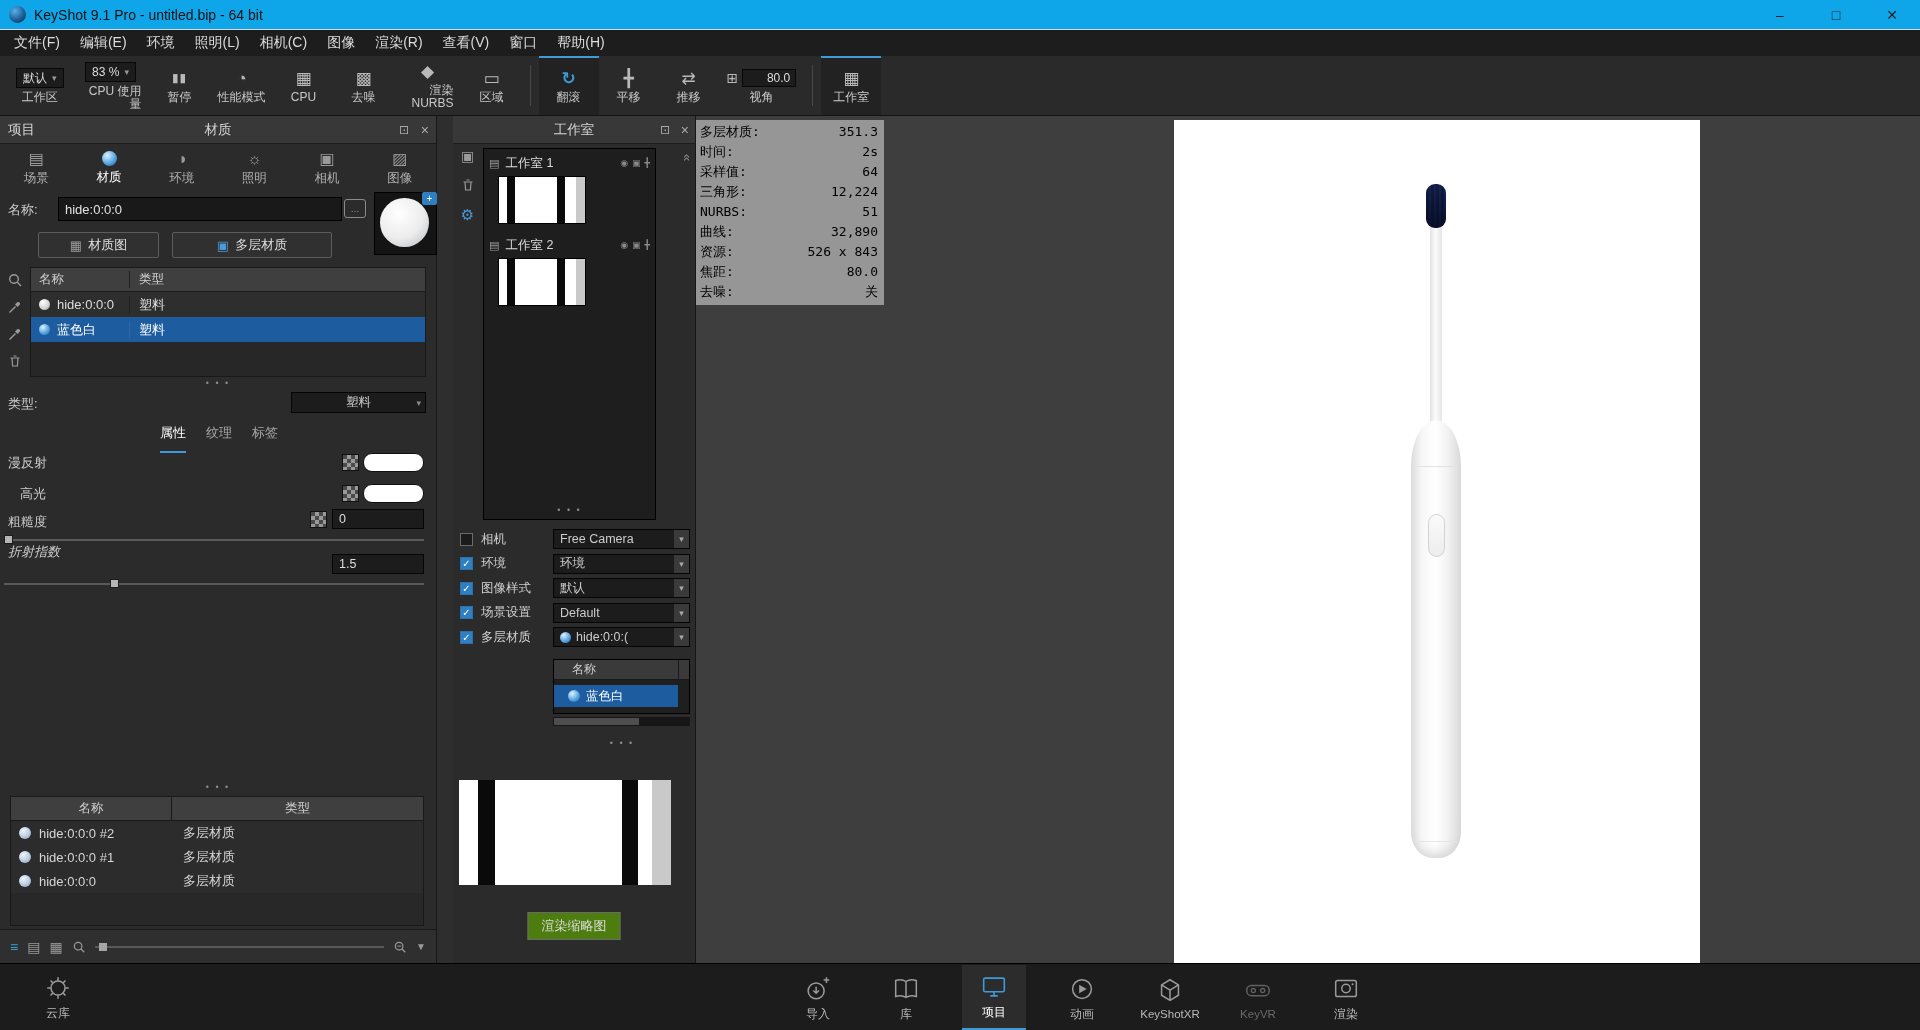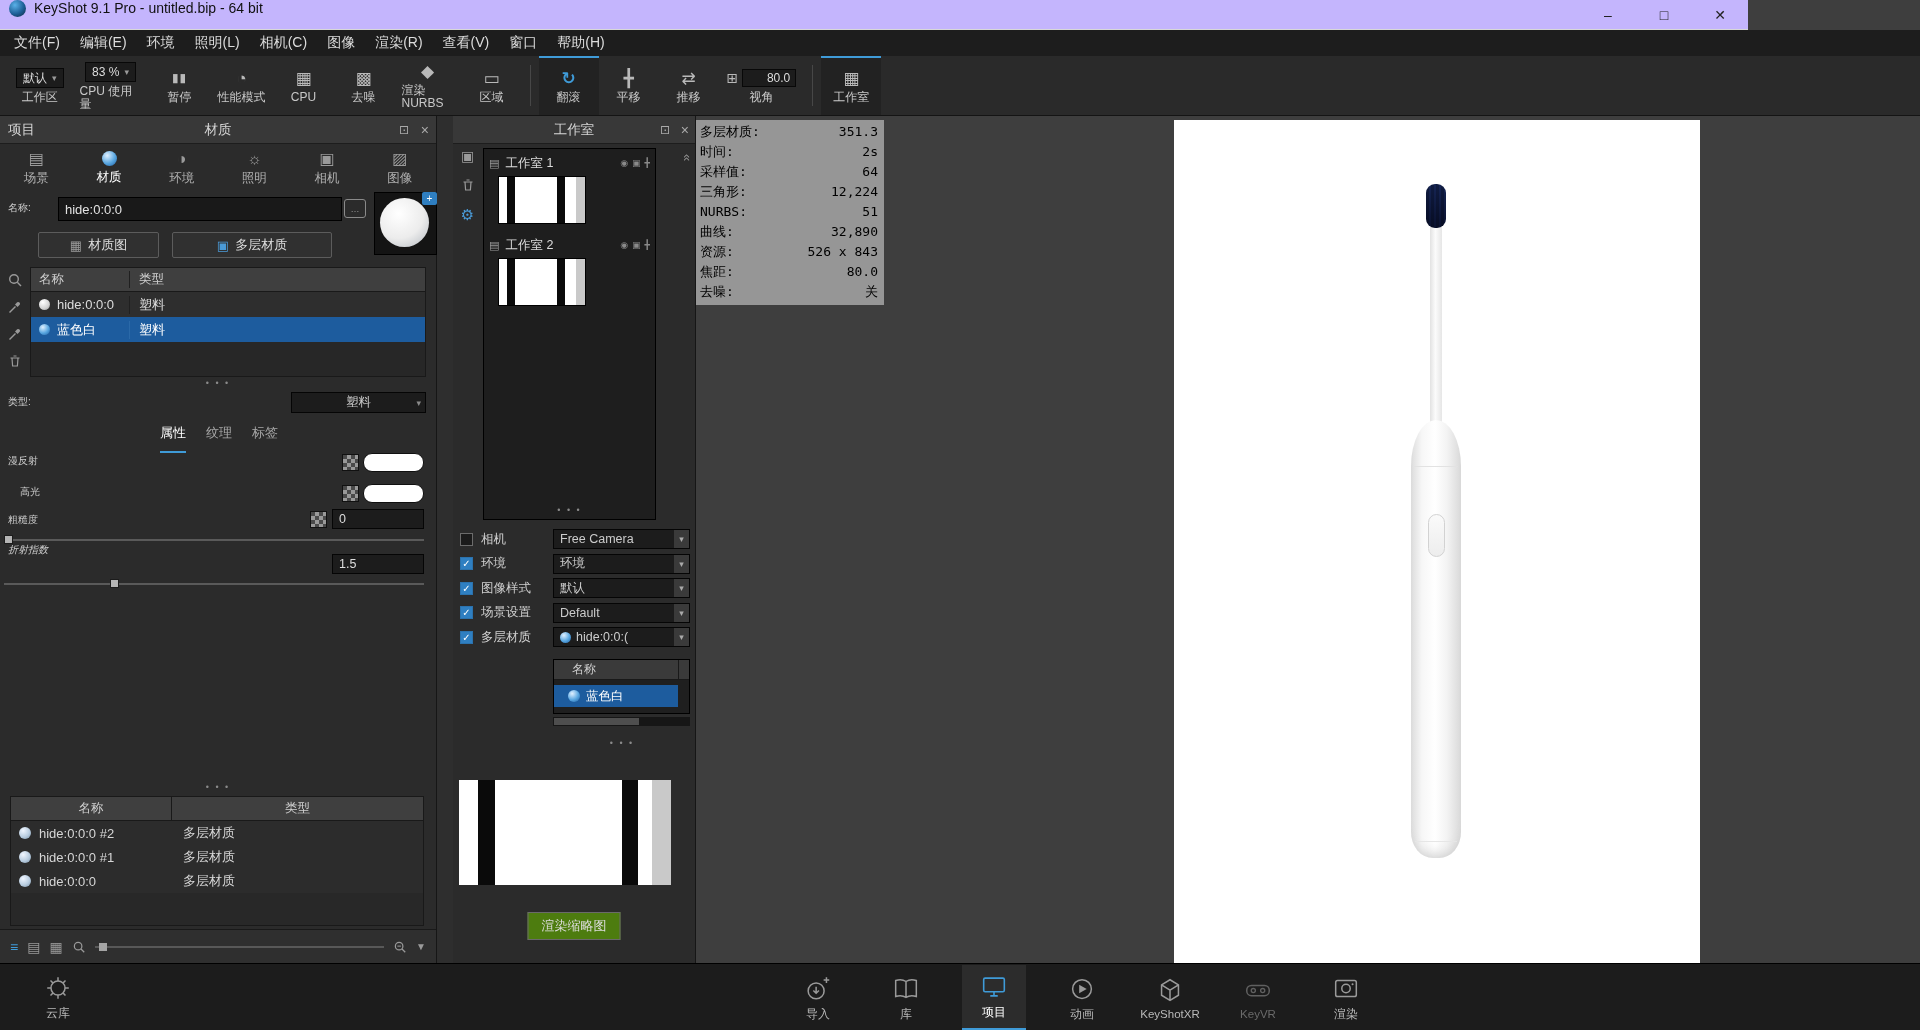--- a/index.html
+++ b/index.html
@@ -1,39 +1,39 @@
 <!DOCTYPE html>
 <html><head>
 <meta charset="utf-8">
 <style>
   html,body{margin:0;padding:0;background:#3e3e3e;}
   .app{position:relative;width:1920px;height:1030px;overflow:hidden;
        font-family:"Liberation Sans","DejaVu Sans",sans-serif;
        -webkit-font-smoothing:antialiased;color:#ccc;}
   
-  .titlebar{position:absolute;left:0;top:0;width:1748px;height:30px;background:#c4b5fd;
-            color:#111;display:flex;font-size:14px;border-bottom:1px solid #d8d8d8;box-sizing:border-box;}
+  .titlebar{position:absolute;left:0;top:0;width:1920px;height:30px;background:#0ea5e9;
+            color:#111;display:flex;align-items:center;font-size:14px;border-bottom:1px solid #d8d8d8;box-sizing:border-box;}
   .ks-logo{width:17px;height:17px;border-radius:50%;margin:0 8px 0 9px;
            background:radial-gradient(circle at 35% 30%,#5ab0e8,#1d5e96 55%,#0d2438);}
   .win-btns{position:absolute;right:0;top:0;height:30px;display:flex;}
   .win-btn{width:56px;height:30px;display:flex;align-items:center;justify-content:center;font-size:14px;color:#222;}
   
   .menubar{position:absolute;left:0;top:30px;width:1920px;height:26px;background:#1d1d1d;
            display:flex;align-items:center;font-size:14px;color:#dcdcdc;padding-left:4px;box-sizing:border-box;}
   .menu-item{padding:0 10px;height:26px;display:flex;align-items:center;}
   
   .toolbar{position:absolute;left:0;top:56px;width:1920px;height:60px;background:#2a2a2a;
            border-bottom:1px solid #141414;display:flex;align-items:stretch;padding-left:8px;box-sizing:border-box;}
   .tb-item{display:flex;flex-direction:column;align-items:center;justify-content:center;gap:3px;
            padding:4px 8px 3px;min-width:44px;color:#c9c9c9;font-size:12px;position:relative;}
   .tb-item.active{background:#222;box-shadow:inset 0 2px 0 #3f9bd8;}
   .ticon{font-size:17px;line-height:19px;height:19px;color:#b9b9b9;}
   .ticon.blue{color:#3f9bd8;font-weight:bold;}
   .ticon.pause{font-size:12px;letter-spacing:1px;}
-  .tb-label{text-align:left;line-height:13px;max-width:62px;}
+  .tb-label{text-align:right;line-height:13px;max-width:62px;}
   .tb-drop{display:flex;align-items:center;gap:5px;background:#1c1c1c;border:1px solid #080808;
            padding:1px 6px;height:16px;font-size:12px;color:#ddd;}
   .dda{font-size:9px;color:#999;}
   .tb-field{display:flex;align-items:center;gap:4px;}
   .tb-valbox{background:#1c1c1c;border:1px solid #080808;height:16px;min-width:42px;
              display:flex;align-items:center;justify-content:flex-end;padding:0 5px;font-size:12px;color:#ddd;}
   .tb-sep{width:1px;background:#474747;margin:9px 8px;}
   
   .content{position:absolute;left:0;top:116px;width:1920px;height:847px;}
   .project-panel{position:absolute;left:0;top:0;bottom:0;width:437px;background:#2b2b2b;border-right:1px solid #161616;box-sizing:border-box;}
@@ -46,21 +46,21 @@
   
   .proj-tabs{position:absolute;left:0;top:27px;right:0;height:50px;display:flex;}
   .ptab{flex:1;display:flex;flex-direction:column;align-items:center;justify-content:center;gap:3px;
         font-size:12.5px;color:#b0b0b0;}
   .ptab .pticon{font-size:16px;line-height:17px;color:#9a9a9a;height:17px;}
   .ptab.active{color:#fff;}
   .ball{border-radius:50%;display:inline-block;flex:none;}
   .ball.white{background:radial-gradient(circle at 35% 30%,#fff,#d2d2d2 60%,#8f8f8f);}
   .ball.blue{background:radial-gradient(circle at 35% 30%,#dff0ff,#58a6e0 55%,#1d5c9e);}
   .ball.gray{background:radial-gradient(circle at 35% 30%,#f0f6ff,#b9cde0 55%,#7a93a8);}
-  .lbl{color:#ccc;font-size:10px;}
+  .lbl{color:#ccc;font-size:13px;}
   .name-input{position:absolute;left:58px;top:81px;width:270px;height:22px;background:#191919;
               border:1px solid #000;color:#e2e2e2;font-size:13px;padding:0 6px;
               font-family:"Liberation Sans",sans-serif;}
   .bubble-ic{position:absolute;left:344px;top:83px;width:20px;height:17px;border:1px solid #8a8a8a;
              border-radius:3px;color:#9a9a9a;font-size:9px;display:flex;align-items:center;justify-content:center;}
   .mat-preview{position:absolute;left:374px;top:76px;width:61px;height:61px;background:#141414;border:1px solid #000;}
   .mat-preview .sphere{position:absolute;left:5px;top:5px;width:49px;height:49px;border-radius:50%;
         background:radial-gradient(circle at 38% 32%,#ffffff,#ececec 55%,#b9bec4 95%);}
   .mat-badge{position:absolute;right:-1px;top:-1px;width:15px;height:13px;background:#2f7fc1;border-radius:2px;
              color:#fff;font-size:10px;line-height:13px;text-align:center;}

